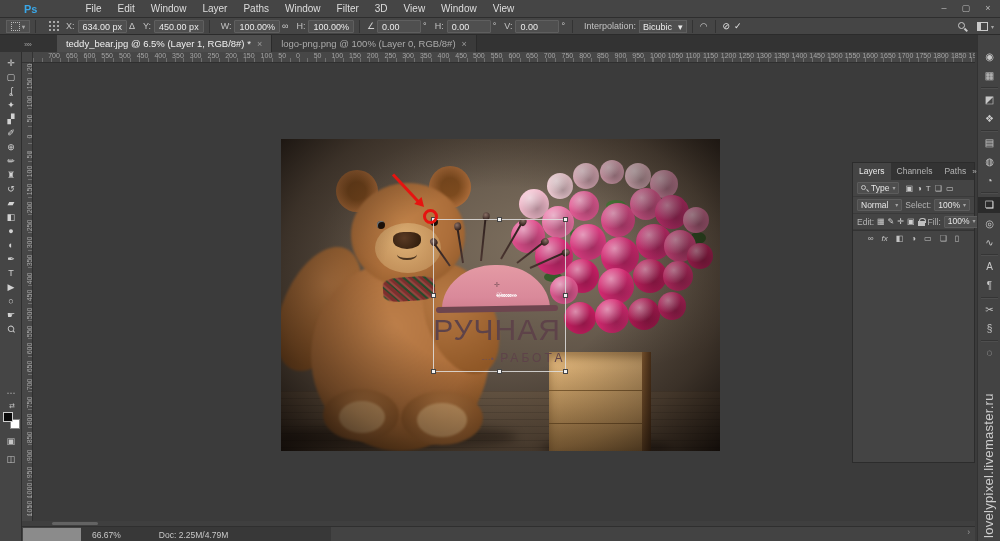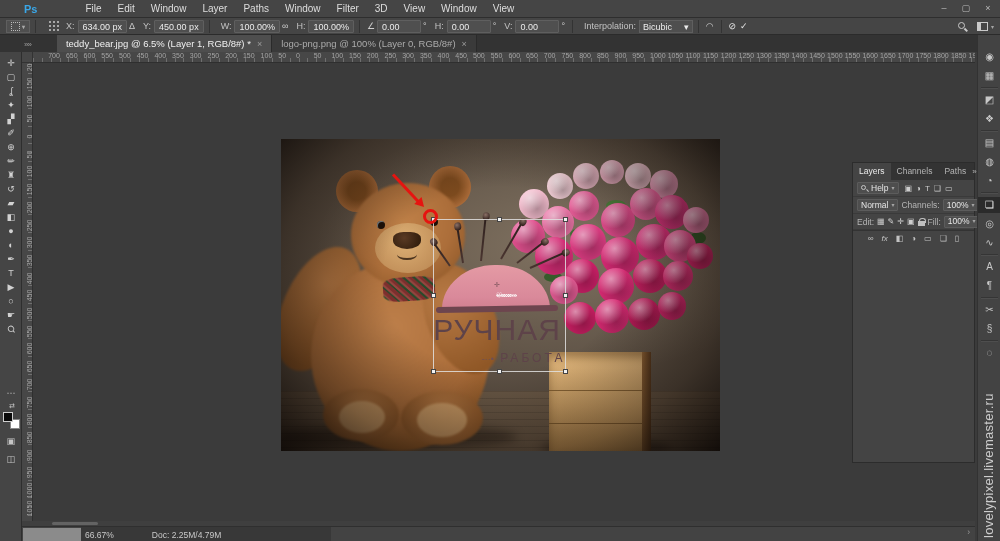--- a/index.html
+++ b/index.html
@@ -24,21 +24,21 @@
     padding:0 4px; height:13px; line-height:12px; min-width:44px; }
   .ob-lbl { margin:0 3px 0 6px; color:#c2c2c2; }
   .ob-ico { color:#cfcfcf; margin:0 2px; font-size:9px; }
   #toolpreset { width:24px; height:13px; background:#4f4f4f; border:1px solid #5f5f5f; margin-left:6px;
     display:flex; align-items:center; justify-content:center; gap:2px; }
   #toolpreset i { width:9px; height:9px; border:1px dotted #bbb; display:block; }
   #toolpreset b { color:#aaa; font-size:6px; }
   #refpoint { width:11px; height:11px; margin-left:8px; display:grid; grid-template-columns:repeat(3,1fr); gap:1px; }
   #refpoint i { background:#c9c9c9; width:2px; height:2px; border-radius:50%; }
   #interp-dd { background:#4f4f4f; border:1px solid #5f5f5f; height:13px; line-height:12px;
-    padding:0 3px; display:flex; gap:12px; color:#ececec; }
+    padding:0 3px; display:flex; gap:6px; color:#ececec; }
   #commit-ico { color:#e4e4e4; } #cancel-ico { color:#e4e4e4; }
   #ob-right { position:absolute; right:6px; display:flex; align-items:center; gap:10px; }
   .css-mag { position:relative; width:9px; height:9px; }
   .css-mag i { position:absolute; left:0; top:0; width:7px; height:7px; border:1.4px solid #c9c9c9; border-radius:50%; }
   .css-mag b { position:absolute; left:6px; top:7px; width:4px; height:1.6px; background:#c9c9c9; transform:rotate(45deg); }
   .css-ws { width:11px; height:9px; border:1px solid #c9c9c9; border-left-width:4px; }
 
   
   #tabbar { position:absolute; left:0; top:35px; width:1000px; height:17px; background:#333; display:flex; align-items:flex-end; }
   #tab-overflow { color:#9a9a9a; font-size:8px; margin:0 0 3px 24px; letter-spacing:-1px; }
@@ -208,21 +208,21 @@
   #watermark { position:absolute; left:981px; top:538px; width:210px; transform:rotate(-90deg); transform-origin:0 0;
     font-size:13px; color:#cdcdcd; letter-spacing:.3px; }
 
   
   #hscroll { position:absolute; left:22px; top:521px; width:953px; height:5px; background:#3f3f3f; }
   #hscroll i { position:absolute; left:30px; top:1px; width:46px; height:3px; background:#636363; border-radius:2px; }
   #statusbar { position:absolute; left:22px; top:526px; width:953px; height:15px; background:#434343; border-top:1px solid #2f2f2f;
     font-size:8.5px; color:#c9c9c9; }
   #status-light { position:absolute; left:1px; top:1px; width:58px; height:13px; background:#8b8b8b; }
   #status-field { position:absolute; left:59px; top:0; width:250px; height:15px; background:#383838; display:flex; align-items:center; }
-  #zoom-pct { margin-left:4px; }
+  #zoom-pct { margin-left:11px; }
   #doc-size { margin-left:38px; }
   #status-arrow { position:absolute; right:5px; color:#9a9a9a; }
 </style>
 </head>
 <body>
 
 <div id="app">
 
   <div id="titlebar">
     <span id="ps-logo">Ps</span>
@@ -559,37 +559,37 @@
         <span>»</span>
         <span>≡</span>
       </span>
     </div>
     <div class="p-row">
       <div class="dd">
         <span class="mini-mag">
             <i></i>
             <b></b>
           </span>
-        <span>Help</span>
+        <span>Type</span>
         <span class="arr">▾</span>
       </div>
       <div id="filter-icons">
           <span>▣</span>
           <span>◑</span>
           <span>T</span>
           <span>❏</span>
           <span>▭</span>
         </div>
     </div>
     <div class="p-row">
       <div class="dd" style="width:46px">
         <span>Normal</span>
           <span class="arr" style="margin-left:auto">▾</span>
       </div>
-      <span class="p-lbl">Channels:</span>
+      <span class="p-lbl">Select:</span>
       <div class="dd">
         <span>100%</span>
           <span class="arr">▾</span>
       </div>
     </div>
     <div class="p-row" style="height:16px">
       <span class="p-lbl">Edit:</span>
       <span id="lock-icons">
           <span>▦</span>
           <span>✎</span>

